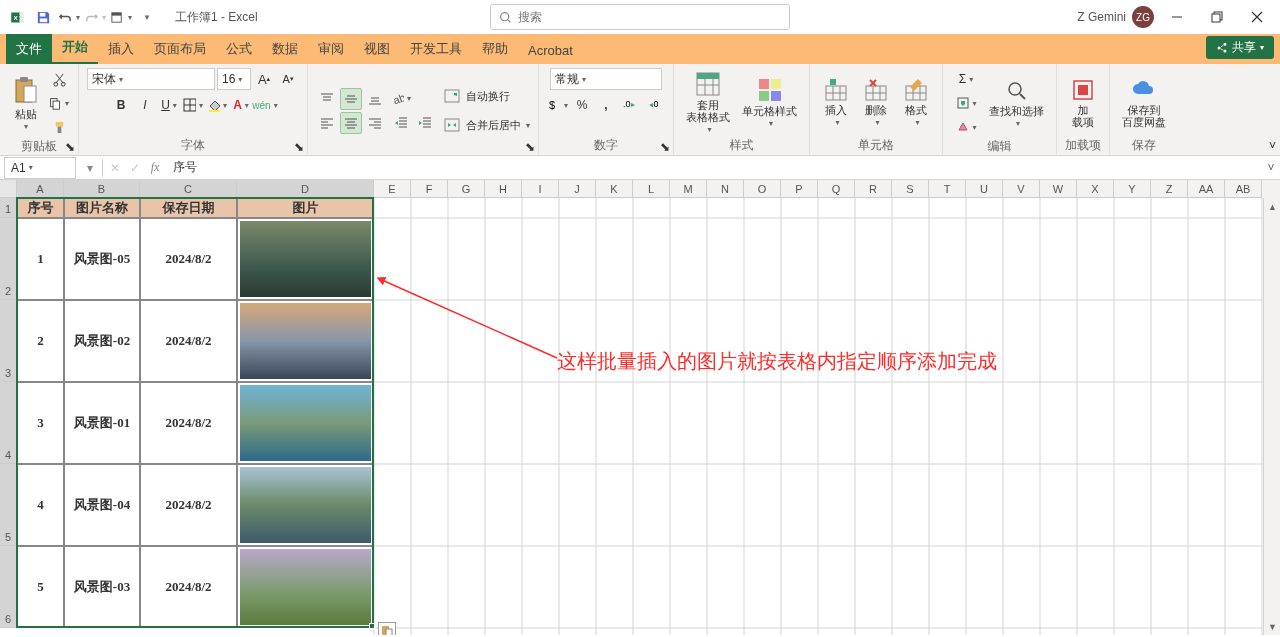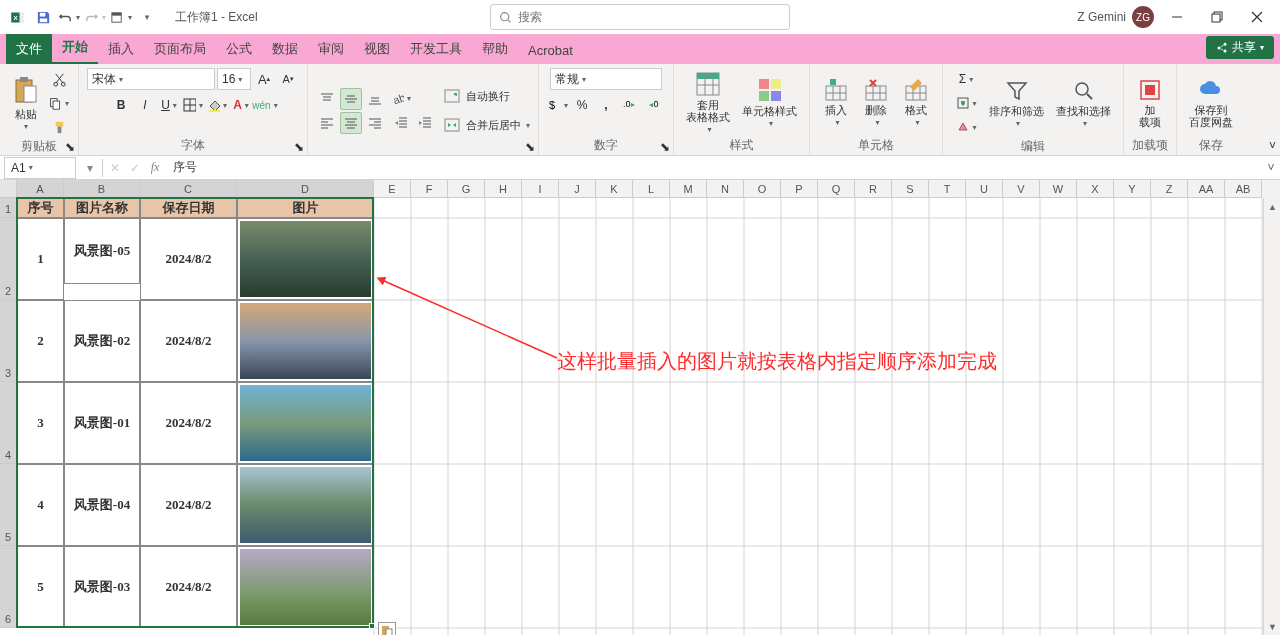--- a/index.html
+++ b/index.html
@@ -7,21 +7,21 @@
 .titlebar{height:34px;background:#fff;display:flex;align-items:center;padding:0 6px;gap:4px;position:relative}
 .tb-icon-btn{width:22px;height:22px;display:flex;align-items:center;justify-content:center;border-radius:2px}
 .tb-icon-btn svg{width:15px;height:15px}
 .titlebar-center{position:absolute;left:50%;transform:translateX(-50%);display:flex;align-items:center;gap:10px}
 .doc-title{position:absolute;left:175px;font-size:12px;color:#555}
 .search{width:300px;height:26px;border:1px solid #ccc;border-radius:3px;display:flex;align-items:center;padding:12px 8px;gap:6px;color:#777;background:#fff}
 .user-area{margin-left:auto;display:flex;align-items:center;gap:6px}
 .user-name{font-size:12px;color:#555}
 .avatar{width:22px;height:22px;border-radius:50%;background:#7c3f3f;color:#fff;display:flex;align-items:center;justify-content:center;font-size:10px}
 .win-btn{width:34px;height:28px;display:flex;align-items:center;justify-content:center}
-.tabs{height:30px;display:flex;align-items:flex-end;padding:0 6px;gap:0;background:#f9a8d4;position:relative}
+.tabs{height:30px;display:flex;align-items:flex-end;padding:0 6px;gap:0;background:#fdba74;position:relative}
 .tab{padding:6px 10px;font-size:13px;color:#444;cursor:pointer}
 .tab.file{background:#217346;color:#fff}
 .tab.active{color:#217346;font-weight:600;border-bottom:2px solid #217346}
 .share-btn{position:absolute;right:6px;top:2px;background:#217346;color:#fff;padding:3px 10px;border-radius:3px;font-size:12px;display:flex;align-items:center;gap:4px}
 .ribbon{height:92px;background:#f3f2f1;border-bottom:1px solid #d4d4d4;display:flex;position:relative}
 .group{padding:4px 8px 2px;display:flex;flex-direction:column;justify-content:space-between;border-right:1px solid #e1dfdd;position:relative}
 .group-body{display:flex;gap:4px;flex:1;align-items:center}
 .group-label{font-size:12px;color:#666;text-align:center;height:16px;line-height:16px}
 .dlauncher{position:absolute;right:2px;bottom:2px;width:12px;height:12px;display:flex;align-items:center;justify-content:center}
 .vbtn{display:flex;flex-direction:column;align-items:center;justify-content:center;gap:2px;padding:2px 4px;min-width:36px}
@@ -415,26 +415,20 @@
               <rect x="2" y="2" width="10" height="10" fill="none" stroke="#555"></rect>
               <path fill="#3a7" d="M5 5h4v3l-2 2-2-2z"></path>
             </svg>
           </div>
         <div class="sbtn arrow" style="width:30px">
             <svg width="14" height="14">
               <path d="M3 10l4-7 4 7z" fill="#e8a" stroke="#a56"></path>
             </svg>
           </div>
       </div>
-      <div class="vbtn arrow">
-          <svg width="24" height="24">
-            <path d="M3 4h18l-7 8v8l-4-2v-6z" fill="none" stroke="#555" stroke-width="1.5"></path>
-          </svg>
-          <span class="cap">排序和筛选</span>
-        </div>
       <div class="vbtn arrow">
           <svg width="24" height="24">
             <circle cx="10" cy="10" r="6" fill="none" stroke="#555" stroke-width="1.5"></circle>
             <path stroke="#555" stroke-width="2" d="M15 15l5 5"></path>
           </svg>
           <span class="cap">查找和选择</span>
         </div>
     </div>
     <div class="group-label">编辑</div>
   </div>
@@ -558,21 +552,21 @@
           <line x1="357" y1="266" x2="1246" y2="266" stroke="#d4d4d4"></line>
           <line x1="357" y1="348" x2="1246" y2="348" stroke="#d4d4d4"></line>
           <line x1="357" y1="430" x2="1246" y2="430" stroke="#d4d4d4"></line>
         </svg>
       <div id="data-cells">
           <div class="datacell hdr-cell" style="left: 0px; top: 0px; width: 47px; height: 20px;">序号</div>
           <div class="datacell hdr-cell" style="left: 47px; top: 0px; width: 76px; height: 20px;">图片名称</div>
           <div class="datacell hdr-cell" style="left: 123px; top: 0px; width: 97px; height: 20px;">保存日期</div>
           <div class="datacell hdr-cell" style="left: 220px; top: 0px; width: 137px; height: 20px;">图片</div>
           <div class="datacell" style="left: 0px; top: 20px; width: 47px; height: 82px;">1</div>
-          <div class="datacell" style="left: 47px; top: 20px; width: 76px; height: 66px;">风景图-05</div>
+          <div class="datacell" style="left: 47px; top: 20px; width: 76px; height: 82px;">风景图-05</div>
           <div class="datacell" style="left: 123px; top: 20px; width: 97px; height: 82px;">2024/8/2</div>
           <div class="datacell img-cell" style="left: 220px; top: 20px; width: 137px; height: 82px;">
             <div class="img-ph lake"></div>
           </div>
           <div class="datacell" style="left: 0px; top: 102px; width: 47px; height: 82px;">2</div>
           <div class="datacell" style="left: 47px; top: 102px; width: 76px; height: 82px;">风景图-02</div>
           <div class="datacell" style="left: 123px; top: 102px; width: 97px; height: 82px;">2024/8/2</div>
           <div class="datacell img-cell" style="left: 220px; top: 102px; width: 137px; height: 82px;">
             <div class="img-ph sunset"></div>
           </div>

